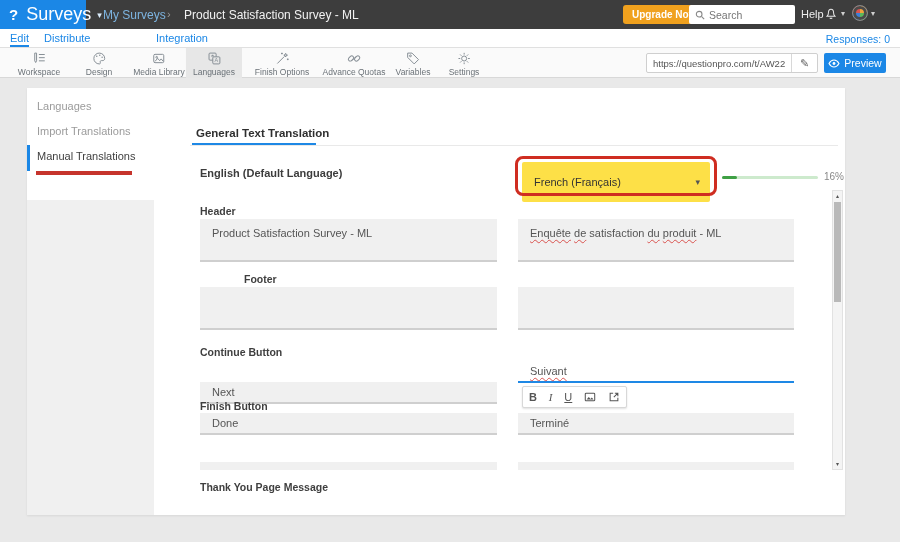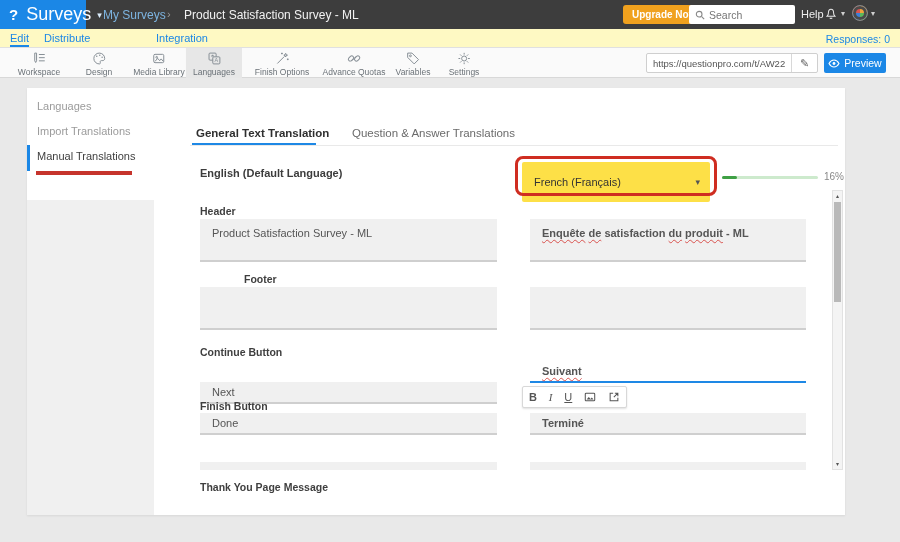--- a/index.html
+++ b/index.html
@@ -25,21 +25,21 @@
     font-family:"Liberation Sans", sans-serif; }
   .help-link { position:absolute; left:801px; top:8px; font-size:11px; color:#eee; cursor:pointer; }
   .bell-wrap { position:absolute; left:824px; top:6px; display:flex; align-items:center; cursor:pointer; }
   .tb-caret { color:#cfcfcf; font-size:8px; margin-left:3px; }
   .avatar-wrap { position:absolute; left:852px; top:5px; display:flex; align-items:center; cursor:pointer; }
   .avatar { width:16px; height:16px; border-radius:50%;
     background:conic-gradient(#f2a33c 0 90deg,#5cb85c 90deg 180deg,#3d7fd9 180deg 270deg,#d9534f 270deg 360deg);
     box-shadow:inset 0 0 0 3px #4a4a4a; border:1px solid #8a8a8a; }
 
   
-  .menubar { position:absolute; left:0; top:29px; width:900px; height:19px; background:#fef9c3; border-bottom:1px solid #e0e0e0; }
+  .menubar { position:absolute; left:0; top:29px; width:900px; height:19px; background:#ffffff; border-bottom:1px solid #e0e0e0; }
   .menu-item { position:absolute; top:3px; font-size:11px; color:#1b87e6; cursor:pointer; }
   .menu-item.active { border-bottom:2px solid #1b87e6; padding-bottom:1px; }
   .m0{left:10px;} .m1{left:44px;} .m2{left:103px;margin-top:20px;} .m3{left:156px;}
   .responses { position:absolute; right:10px; top:4px; font-size:10.5px; color:#1b87e6; }
 
   
   .ribbon { position:absolute; left:0; top:48px; width:900px; height:30px; background:#fafafa; border-bottom:1px solid #d8d8d8; }
   .tool { position:absolute; top:0; height:30px; transform:translateX(-50%); display:flex; flex-direction:column;
     align-items:center; padding:3px 7px 0 7px; cursor:pointer; }
   .tool .tlabel { font-size:8.5px; color:#6b7278; margin-top:1px; white-space:nowrap; }
@@ -84,21 +84,21 @@
   .anno-box { position:absolute; left:361px; top:68px; width:202px; height:40px; border:3px solid #cf2d21;
     border-radius:8px; }
   .progress { position:absolute; left:568px; top:88px; width:96px; height:3px; background:#cdeacd; border-radius:2px; }
   .progress .fill { height:3px; background:#3fa045; border-radius:2px; }
   .pct { position:absolute; left:670px; top:83px; font-size:10px; color:#888; }
 
   .field-label { position:absolute; left:46px; font-size:10.5px; font-weight:bold; color:#3f3f3f; }
   .ta { position:absolute; background:#f0f0f0; border:none; border-bottom:2px solid #cfcfcf; font-size:11px;
     color:#555; padding:8px 12px; }
   .ta.src { left:46px; width:297px; }
-  .ta.tgt { left:376px; width:276px;font-weight:bold; }
+  .ta.tgt { left:364px; width:276px; }
   .ta.tall { height:43px; }
   .ta.line { height:22px; padding:4px 12px; }
   .ta.focused { background:#fff; border-bottom:2px solid #1e88e5; }
   .ta.strip { height:8px; border-bottom:none; padding:0; }
   .misspelled { text-decoration:underline; text-decoration-style:wavy; text-decoration-color:#d9534f;
     text-decoration-thickness:1px; text-underline-offset:2px; }
 
   .fmt-bar { position:absolute; left:368px; top:298px; width:105px; height:22px; background:#fff;
     border:1px solid #d8d8d8; border-radius:2px; box-shadow:0 1px 2px rgba(0,0,0,0.12);
     display:flex; align-items:center; justify-content:space-around; }
@@ -263,21 +263,20 @@
       <div class="side-white"></div>
       <div class="side-item s0">Languages</div>
       <div class="side-item s1">Import Translations</div>
       <div class="side-item active s2">Manual Translations</div>
       <div class="side-bluebar"></div>
       <div class="anno-underline"></div>
     </div>
 
     <div class="main">
       <span class="tab active tabA">General Text Translation</span>
-      <span class="tab tabB">Question &amp; Answer Translations</span>
       <div class="tab-underline"></div>
       <div class="tab-border"></div>
 
       <span class="src-lang-label">English (Default Language)</span>
       <div class="lang-select">
         <span class="val">French (Français)</span>
         <span class="caret">▾</span>
       </div>
       <div class="anno-box"></div>
       <div class="progress">

